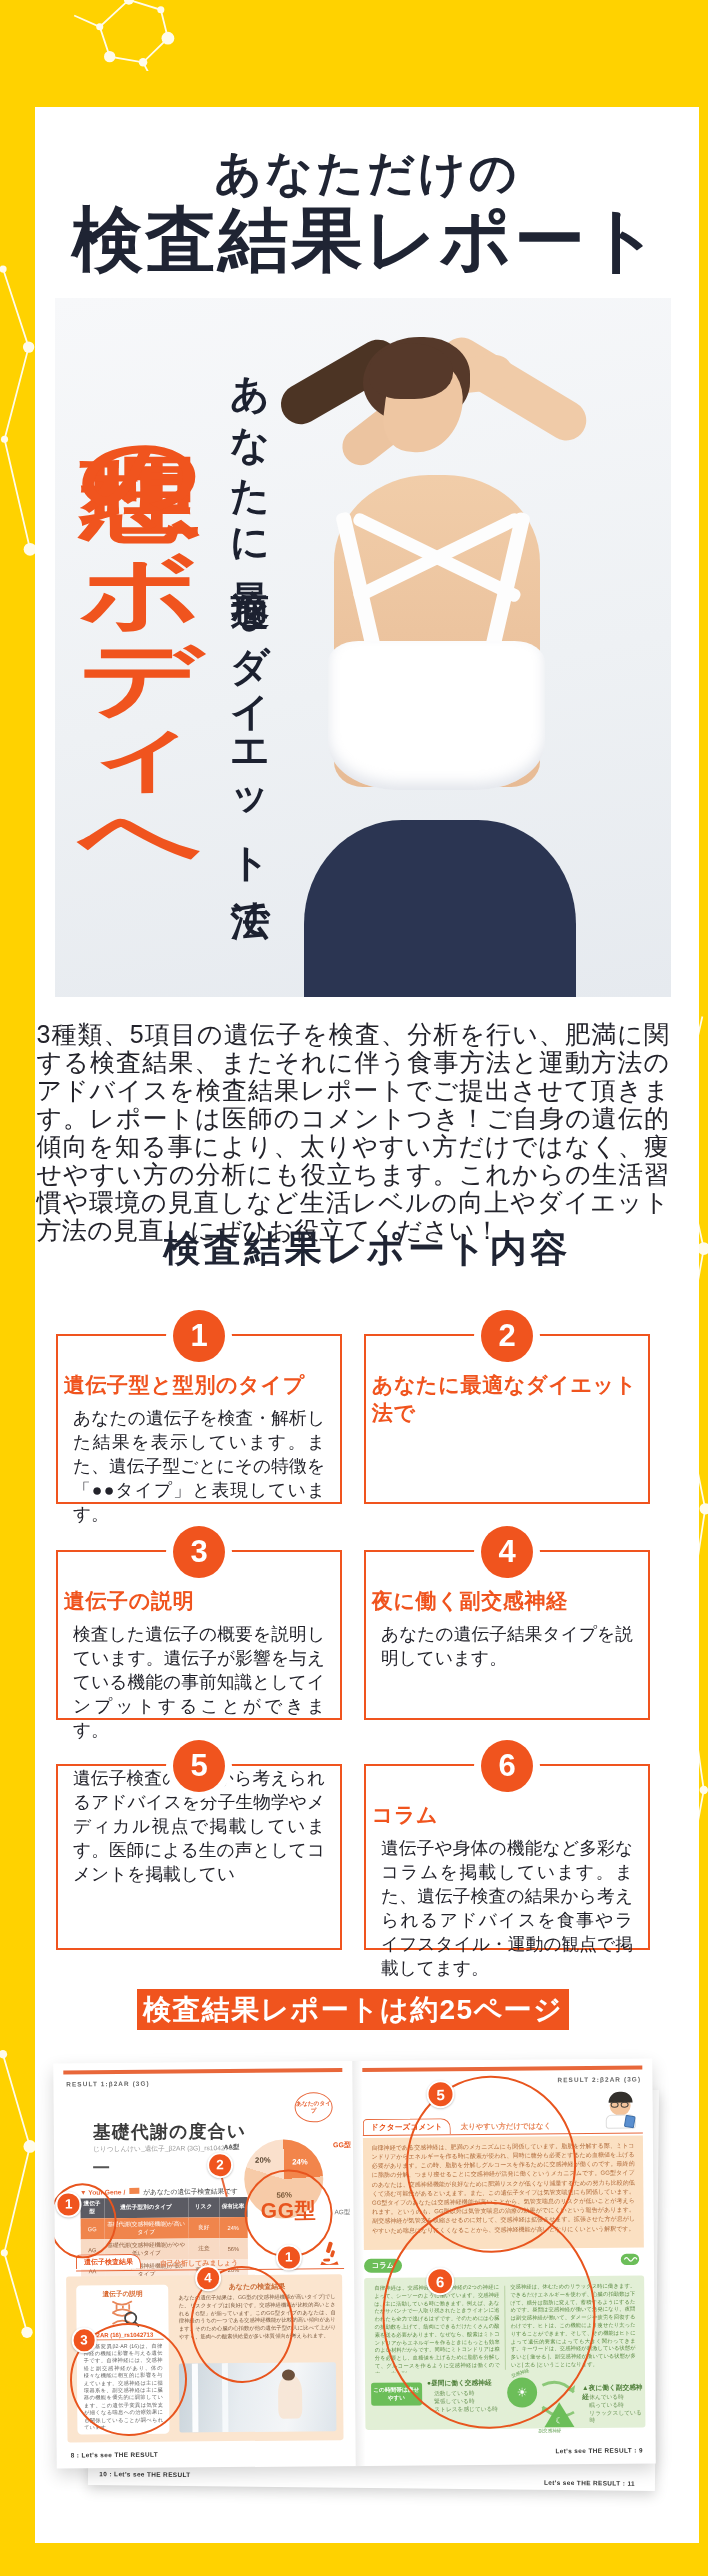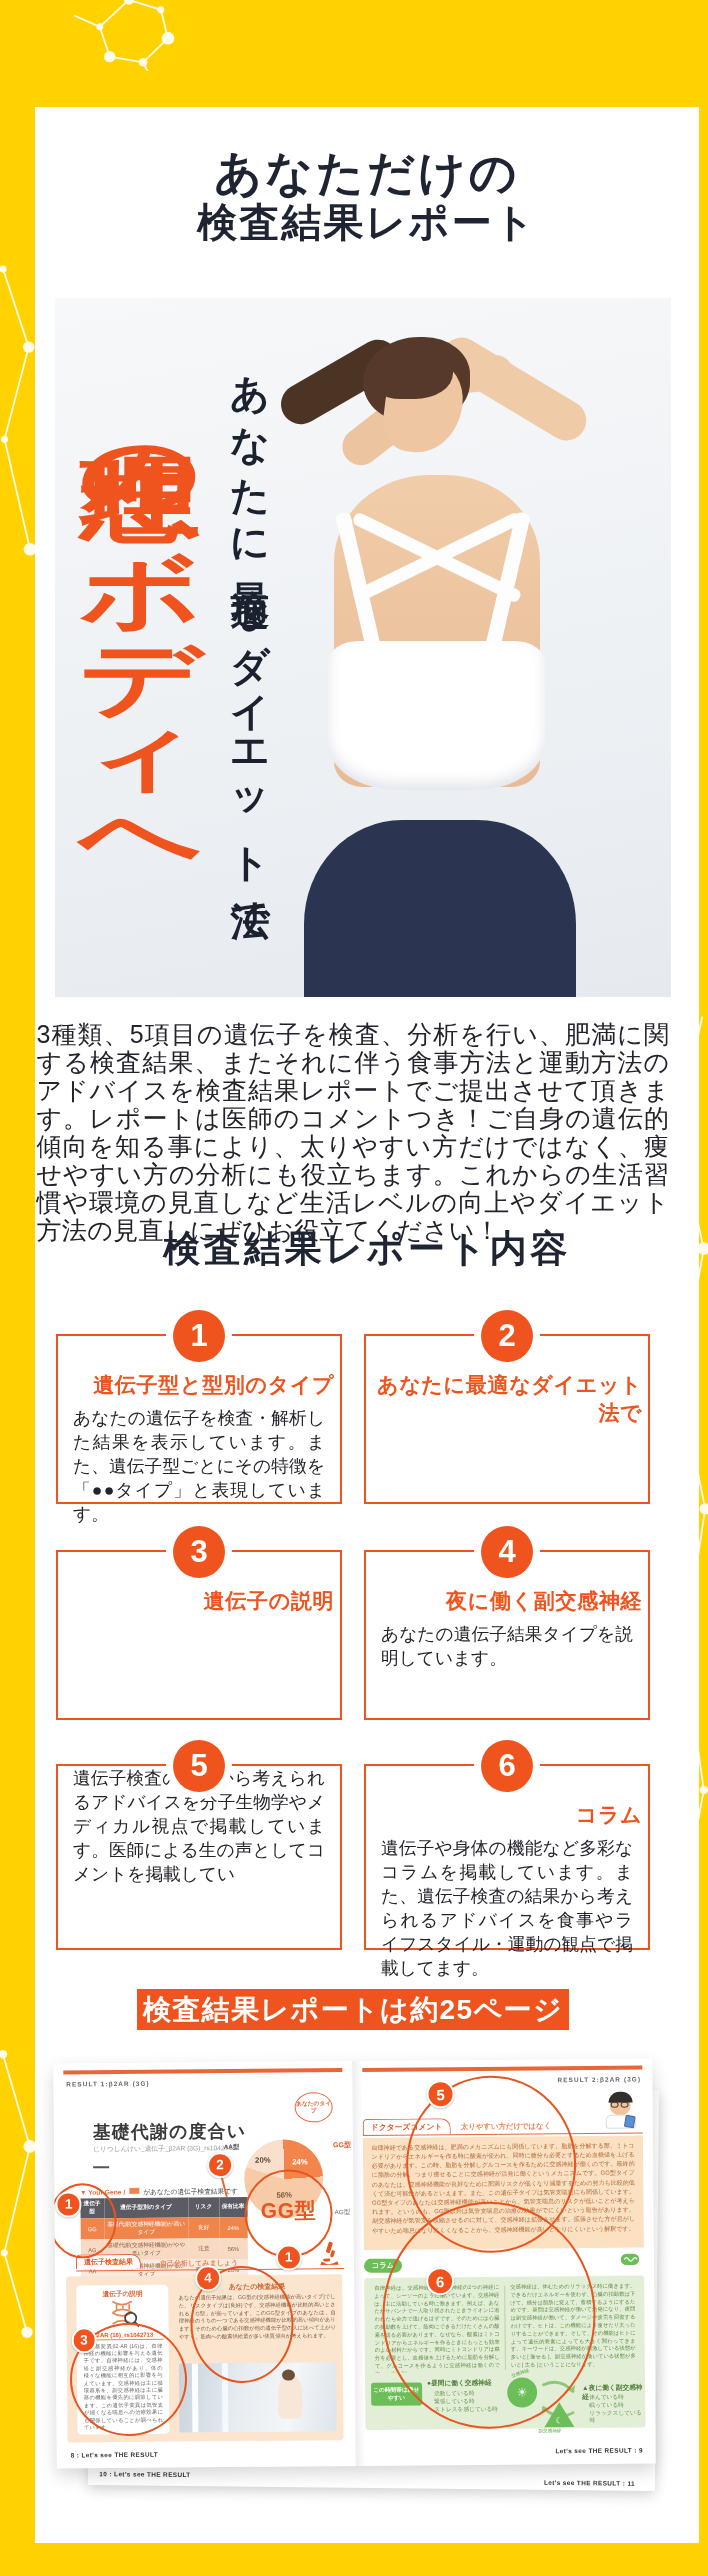--- a/index.html
+++ b/index.html
@@ -4,21 +4,21 @@
 <style>
   html,body{margin:0;padding:0;background:#e8e8e8;}
   *{box-sizing:border-box;font-family:"Liberation Sans","DejaVu Sans",sans-serif;}
   .page{position:relative;width:708px;height:2576px;background:#FFD200;overflow:hidden;margin:0 auto;}
   .deco{position:absolute;pointer-events:none;opacity:.92;}
   .panel{position:absolute;left:35px;top:66px;width:664px;height:2436px;background:#ffffff;margin-top:41px;}
 
   
   .title-wrap{position:absolute;top:40px;left:0;width:100%;text-align:center;color:#1F2433;font-weight:bold;}
   .title-l1{font-size:47px;letter-spacing:2.8px;line-height:1.1;}
-  .title-l2{font-size:40px;letter-spacing:2.1px;line-height:1.15;}
+  .title-l2{font-size:71px;letter-spacing:2.1px;line-height:1.15;}
 
   
   .hero{position:absolute;left:20px;top:191px;width:616px;height:699px;overflow:hidden;
         background:linear-gradient(170deg,#f7f8fa 0%,#eef1f4 55%,#e6eaef 100%);}
   .catch-sub{position:absolute;left:168px;top:50px;writing-mode:vertical-rl;text-orientation:upright;
              font-size:39px;font-weight:bold;color:#1c2130;letter-spacing:6.4px;}
   .catch-main{position:absolute;left:5.7px;top:91px;writing-mode:vertical-rl;text-orientation:upright;
               font-size:84px;font-weight:bold;color:#F0541E;letter-spacing:0.7px;
               transform:scaleX(1.42);transform-origin:left top;}
   .person{position:absolute;right:32px;top:34px;width:368px;height:664px;}
@@ -49,21 +49,21 @@
             font-size:37px;font-weight:bold;color:#1F2433;letter-spacing:3.5px;}
 
   
   .fb{position:absolute;width:286px;border:2.1px solid #F0541E;background:#fff;}
   .fb-1{left:21px;top:1227px;height:170px;}  .fb-2{left:329px;top:1227px;height:170px;}
   .fb-3{left:21px;top:1443px;height:170px;}  .fb-4{left:329px;top:1443px;height:170px;}
   .fb-5{left:21px;top:1657px;height:186px;}  .fb-6{left:329px;top:1657px;height:186px;}
   .fb .num{position:absolute;top:-26px;left:50%;transform:translateX(-50%);width:52px;height:52px;
            border-radius:50%;background:#F0541E;color:#fff;font-size:31px;font-weight:bold;
            display:flex;align-items:center;justify-content:center;box-shadow:0 0 0 7px #fff;}
-  .fb h3{margin:35px 5.7px 7px;text-align:right;color:#F0541E;font-size:21px;font-weight:bold;letter-spacing:0.7px;}
+  .fb h3{margin:35px 5.7px 7px;text-align:left;color:#F0541E;font-size:21px;font-weight:bold;letter-spacing:0.7px;}
   .fb p{margin:0 15px;font-size:17.7px;line-height:24px;color:#23232b;text-align:justify;}
 
   
   .banner{position:absolute;left:102px;top:1882px;width:432px;height:41px;background:#F0541E;
           color:#fff;font-size:28px;font-weight:bold;letter-spacing:1.4px;
           display:flex;align-items:center;justify-content:center;}
 
   
   .spread{position:absolute;left:20px;top:1954px;width:601px;height:453px;}
   .sheet-back{position:absolute;left:35px;top:25.5px;width:567px;height:401px;background:#fff;
@@ -186,20 +186,21 @@
       <h3>遺伝子型と型別のタイプ</h3>
       <p>あなたの遺伝子を検査・解析した結果を表示しています。また、遺伝子型ごとにその特徴を「●●タイプ」と表現しています。</p>
     </div>
     <div class="fb fb-2">
       <div class="num">2</div>
       <h3>あなたに最適なダイエット法で</h3>
     </div>
     <div class="fb fb-3">
       <div class="num">3</div>
       <h3>遺伝子の説明</h3>
+      <p>検査した遺伝子の概要を説明しています。遺伝子が影響を与えている機能の事前知識としてインプットすることができます。</p>
     </div>
     <div class="fb fb-4">
       <div class="num">4</div>
       <h3>夜に働く副交感神経</h3>
       <p>あなたの遺伝子結果タイプを説明しています。</p>
     </div>
     <div class="fb fb-5">
       <div class="num">5</div>
       <p>遺伝子検査の結果から考えられるアドバイスを分子生物学やメディカル視点で掲載しています。医師による生の声としてコメントを掲載してい</p>
     </div>

